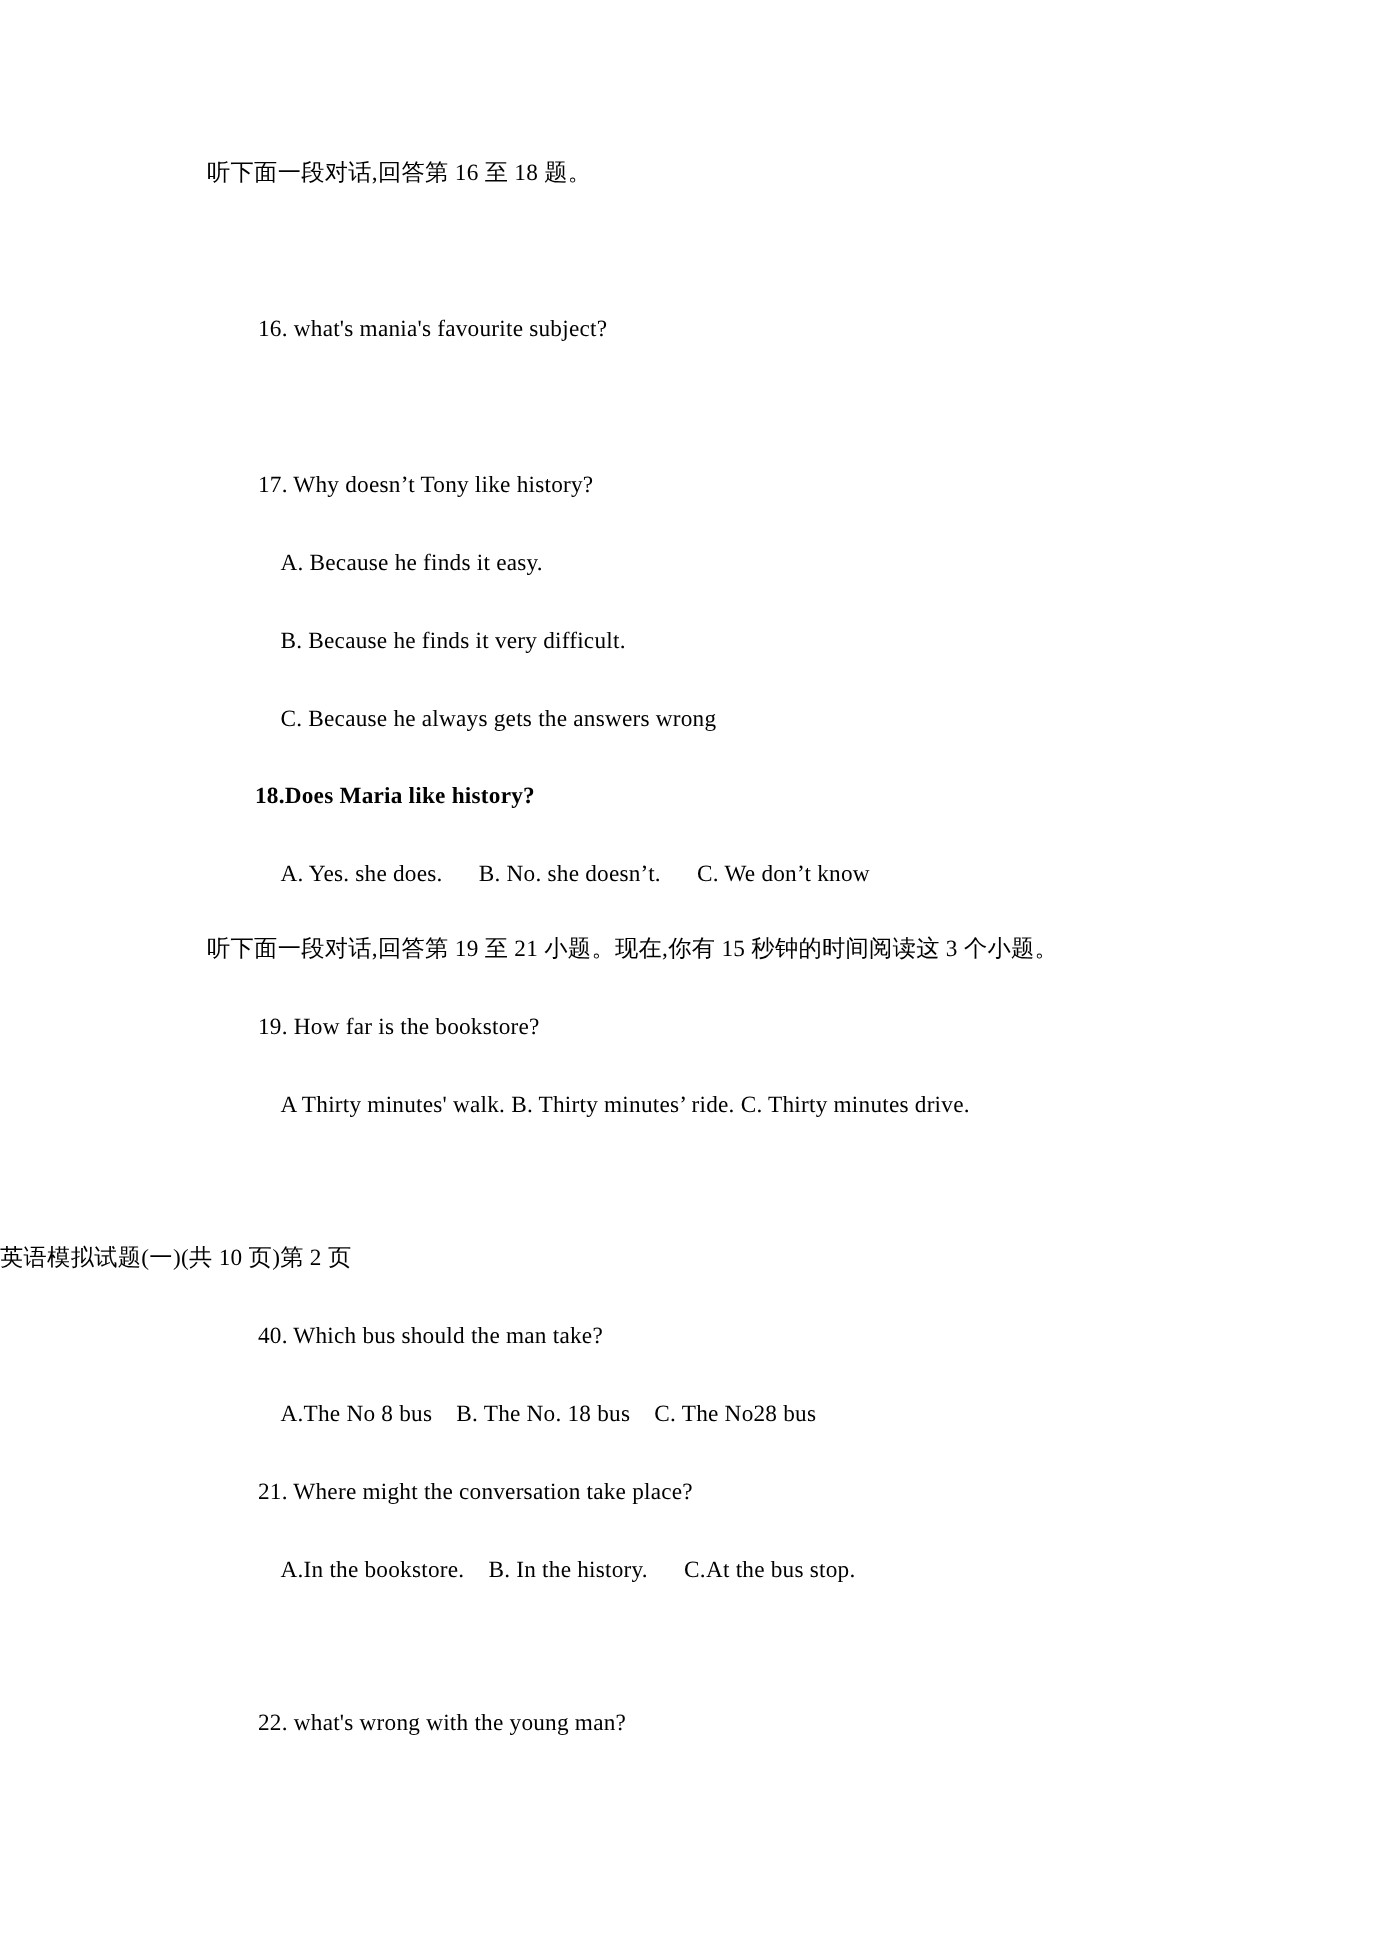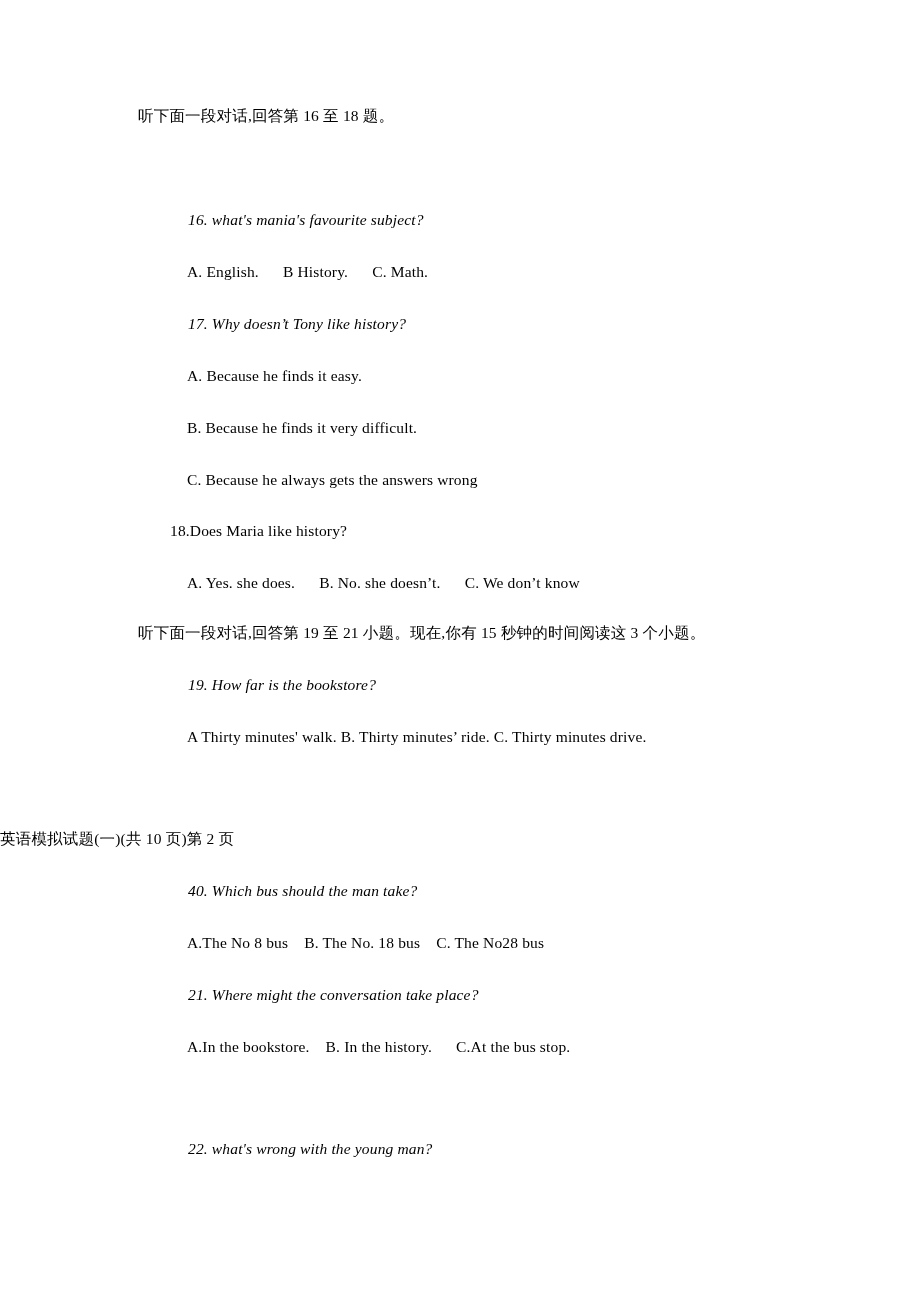--- a/index.html
+++ b/index.html
@@ -28,25 +28,25 @@
   .line {
     position: absolute;
     font-size: 15.5px;
     line-height: 20px;
     white-space: pre;
     letter-spacing: 0.15px;
   }
   
   .lvl-instruction { left: 138px; }
   
-  .lvl-question    { left: 188px; font-style: italic; }
+  .lvl-question    { left: 172px; }
   
   .lvl-option      { left: 187px; }
   
-  .lvl-question-tight { left: 170px; }
+  .lvl-question-tight { left: 170px; font-weight: bold; }
 
   .cn {
     font-size: 15.5px;
     letter-spacing: 0.2px;
   }
 
   .page-marker {
     position: absolute;
     left: 0;
     top: 829px;
@@ -60,21 +60,20 @@
 </head>
 <body>
 
 <div class="page">
 
   <div class="line lvl-instruction cn" style="top:106px">听下面一段对话,回答第 16 至 18 题。</div>
 
 
   <div class="line lvl-question" style="top:210px">16. what's mania's favourite subject?</div>
 
-  <div class="line lvl-option" style="top:262px">A. English.      B History.      C. Math.</div>
 
   <div class="line lvl-question" style="top:314px">17. Why doesn’t Tony like history?</div>
 
   <div class="line lvl-option" style="top:366px">A. Because he finds it easy.</div>
 
   <div class="line lvl-option" style="top:418px">B. Because he finds it very difficult.</div>
 
   <div class="line lvl-option" style="top:470px">C. Because he always gets the answers wrong</div>
 
   <div class="line lvl-question-tight" style="top:521px">18.Does Maria like history?</div>

